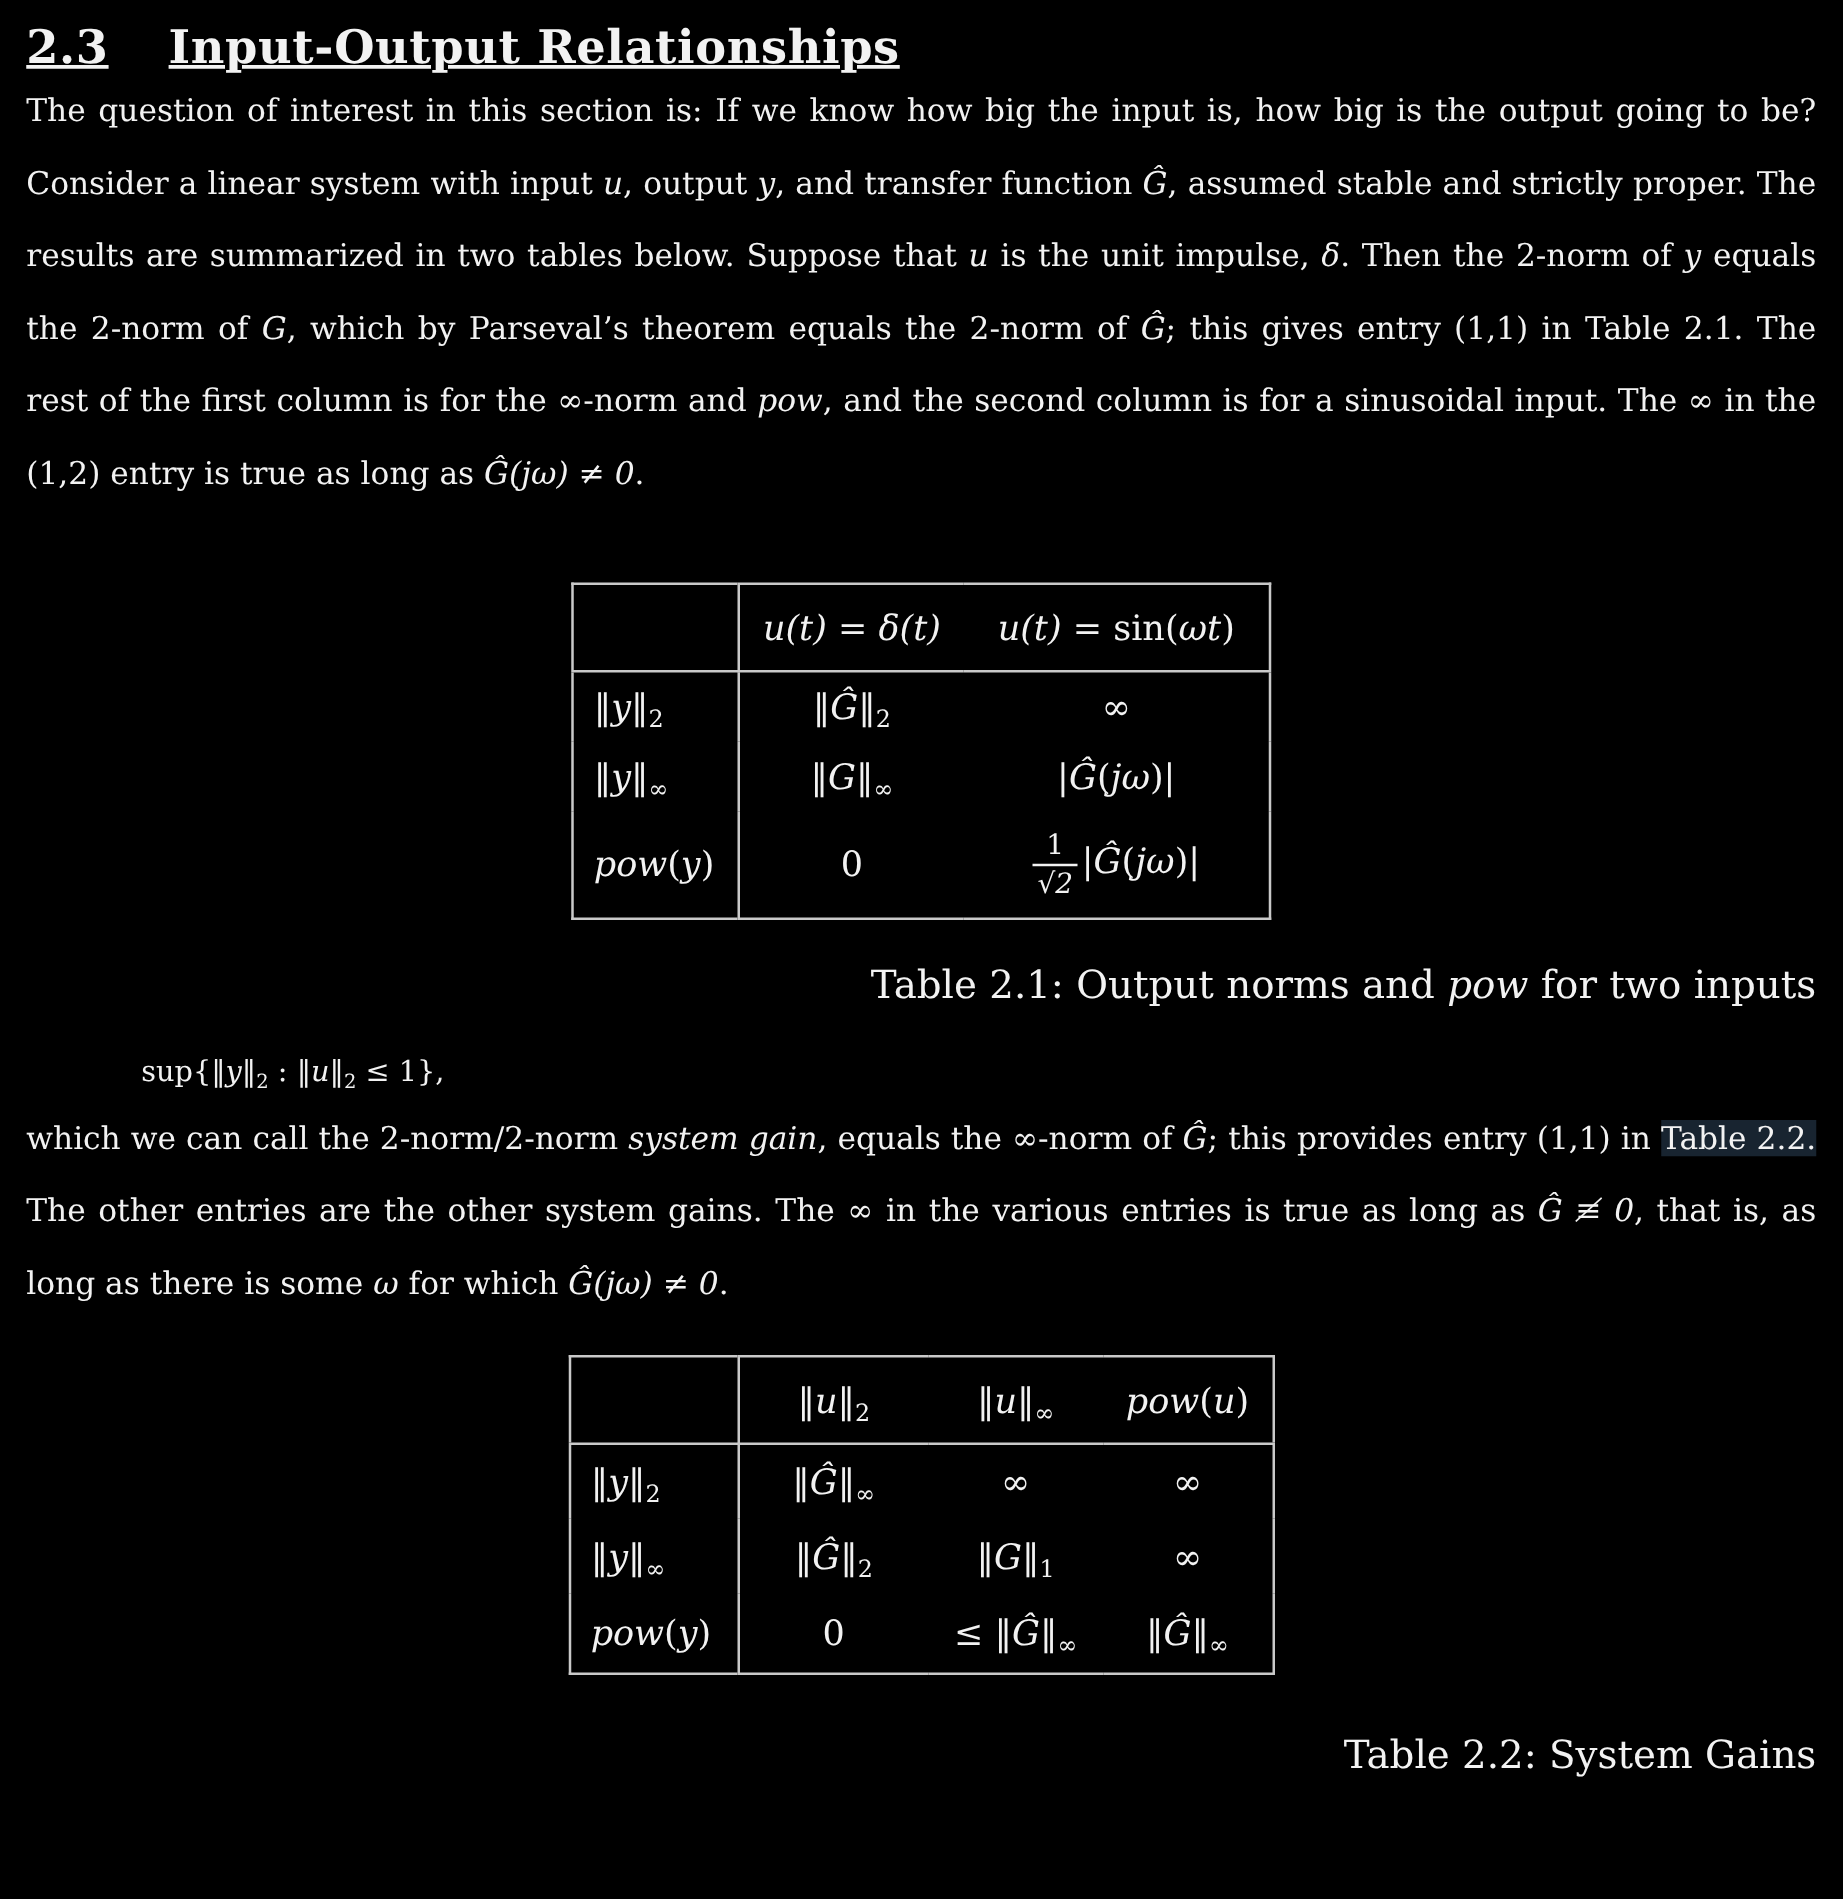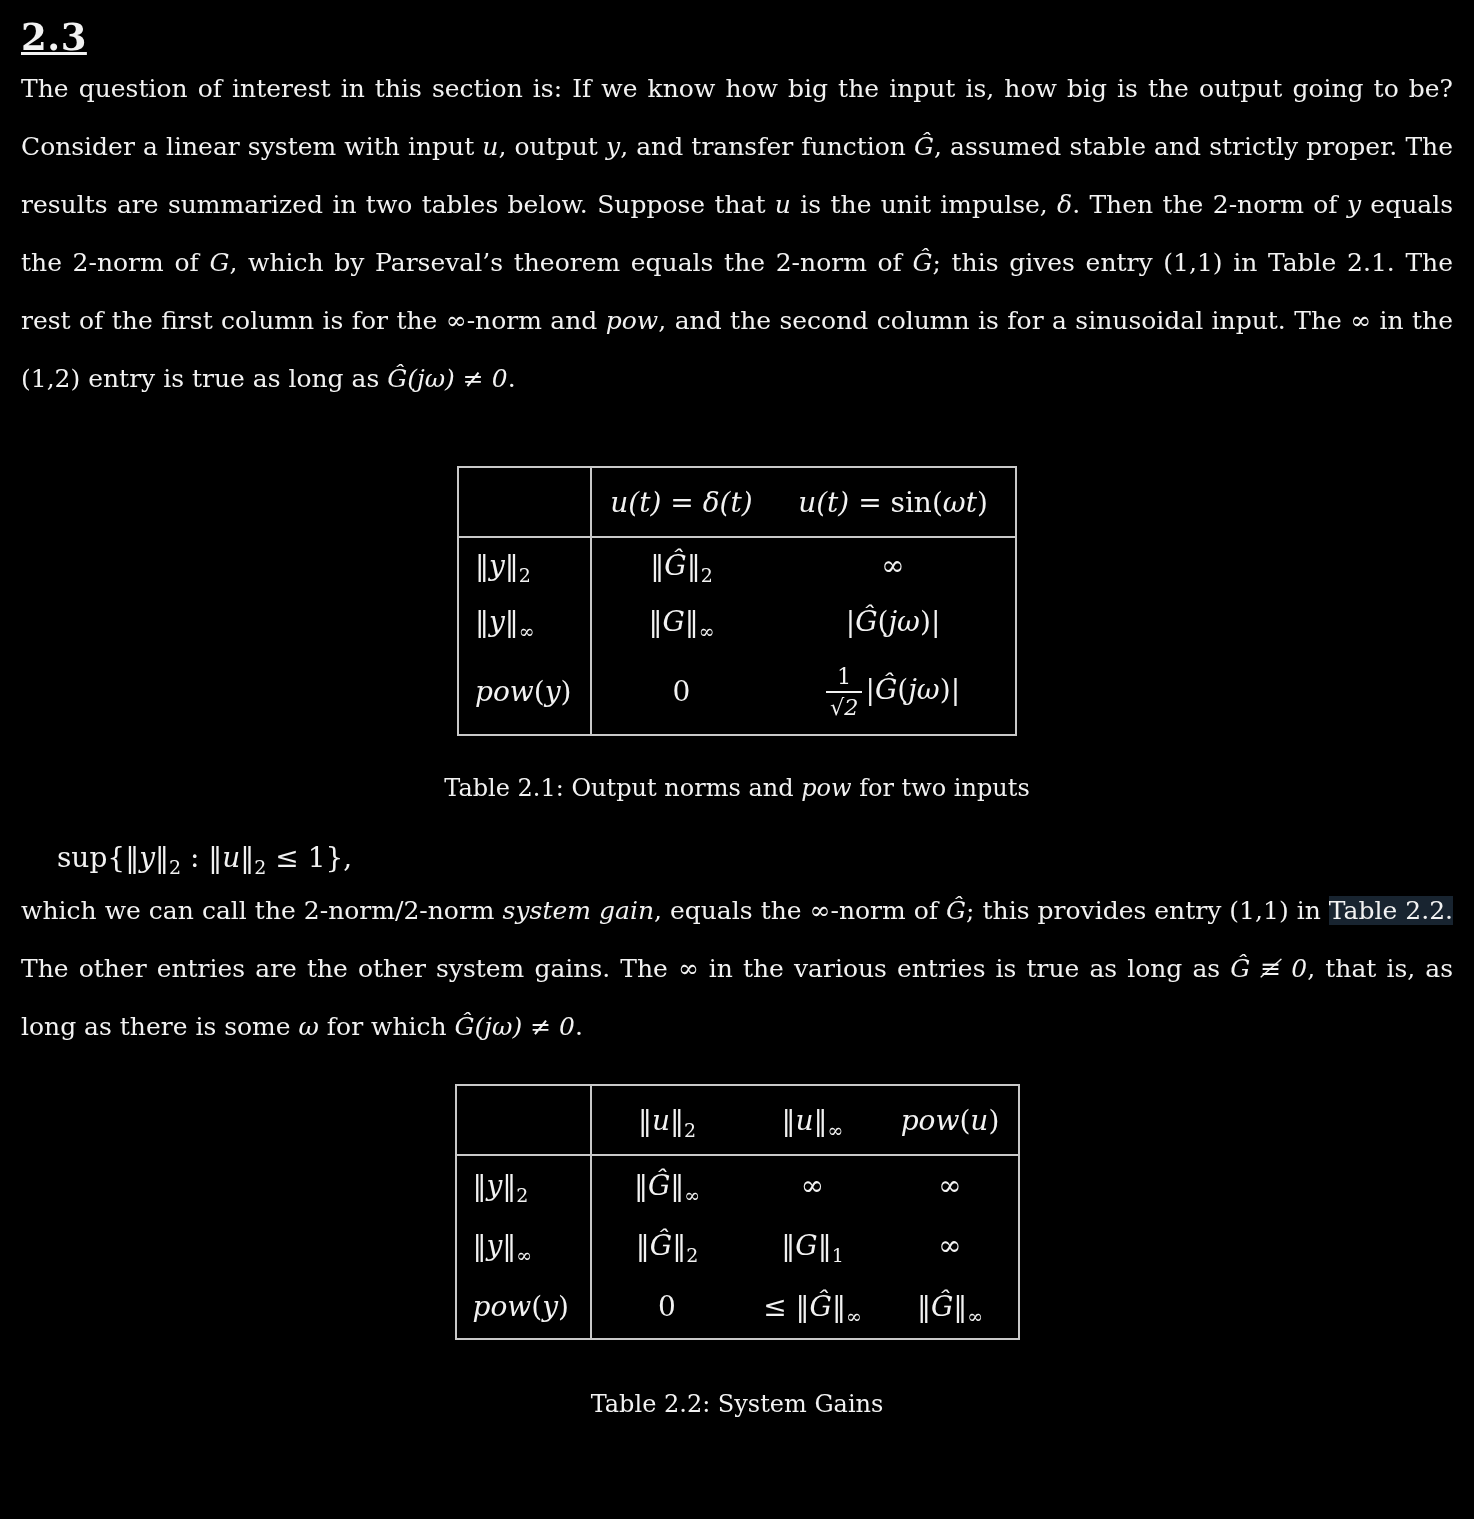--- a/index.html
+++ b/index.html
@@ -40,22 +40,22 @@
     margin: 0;
   }
   .p1 { margin-top: 38px; }
   .p2 { margin-top: 42px; text-indent: 33px; }
   .p3 { margin-top: 28px; }
   .it { font-style: italic; }
   .hl { background: var(--hl); }
   sub { font-size: 0.68em; line-height: 0; }
   .equation {
     margin-top: 30px;
-    margin-left: 36px;
-    font-size: 28px;
+    margin-left: 92px;
+    font-size: 23px;
     line-height: 48px;
   }
   table.tbl {
     border-collapse: collapse;
     border: 2px solid var(--bd);
     margin-left: auto;
     margin-right: auto;
     font-size: 28px;
     color: var(--fg);
     padding-left: 44px;
@@ -70,22 +70,22 @@
   .t1 tr.r1 td, .t1 tr.r2 td { height: 56px; }
   .t1 tr.r3 td { height: 86px; }
   .t2 { margin-top: 28px; }
   .t2 td.lab { width: 135px; }
   .t2 td.v1 { width: 152px; }
   .t2 td.v2 { width: 140px; }
   .t2 td.v3 { width: 136px; }
   .t2 tr.r1 td, .t2 tr.r2 td { height: 60px; }
   .t2 tr.r3 td { height: 64px; }
   .caption {
-    text-align: center;
-    font-size: 24px;
+    text-align: right;
+    font-size: 31px;
     line-height: 32px;
   }
   .cap1 { margin-top: 36px; }
   .cap2 { margin-top: 48px; }
   .frac {
     display: inline-flex;
     flex-direction: column;
     align-items: center;
     vertical-align: middle;
     margin-right: 3px;
@@ -104,20 +104,21 @@
     font-style: italic;
   }
 </style>
 </head>
 <body style="background: rgb(0, 0, 0); color: rgb(242, 242, 242);">
 
 <div class="page">
 
   <h1 class="heading">
     <span>2.3</span>
+    <span>Input-Output Relationships</span>
   </h1>
 
   <p class="body p1"><span>The question of interest in this section is: If we know how big the input is, how big is the output going to be? Consider a linear system with input </span><span class="it">u</span><span>, output </span><span class="it">y</span><span>, and transfer function </span><span class="it">Ĝ</span><span>, assumed stable and strictly proper. The results are summarized in two tables below. Suppose that </span><span class="it">u</span><span> is the unit impulse, </span><span class="it">δ</span><span>. Then the 2-norm of </span><span class="it">y</span><span> equals the 2-norm of </span><span class="it">G</span><span>, which by Parseval’s theorem equals the 2-norm of </span><span class="it">Ĝ</span><span>; this gives entry (1,1) in Table 2.1. The rest of the first column is for the ∞-norm and </span><span class="it">pow</span><span>, and the second column is for a sinusoidal input. The ∞ in the (1,2) entry is true as long as </span><span class="it">Ĝ(jω) ≠ 0</span><span>.</span></p>
 
   <table class="tbl t1">
     <tbody>
         <tr class="head">
       <td class="lab"></td>
       <td class="v1"><span class="it">u(t)</span><span> = </span><span class="it">δ(t)</span></td>
       <td class="v2"><span class="it">u(t)</span><span> = sin(</span><span class="it">ωt</span><span>)</span></td>

